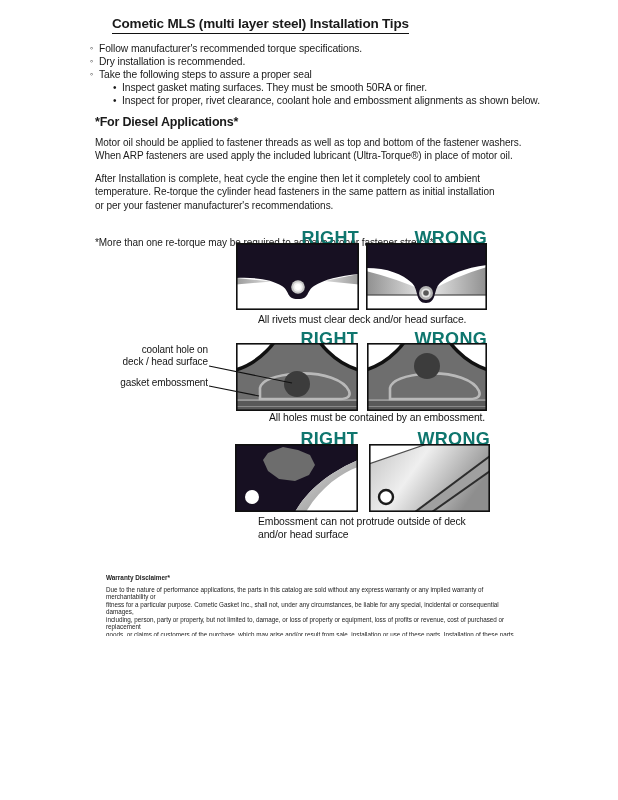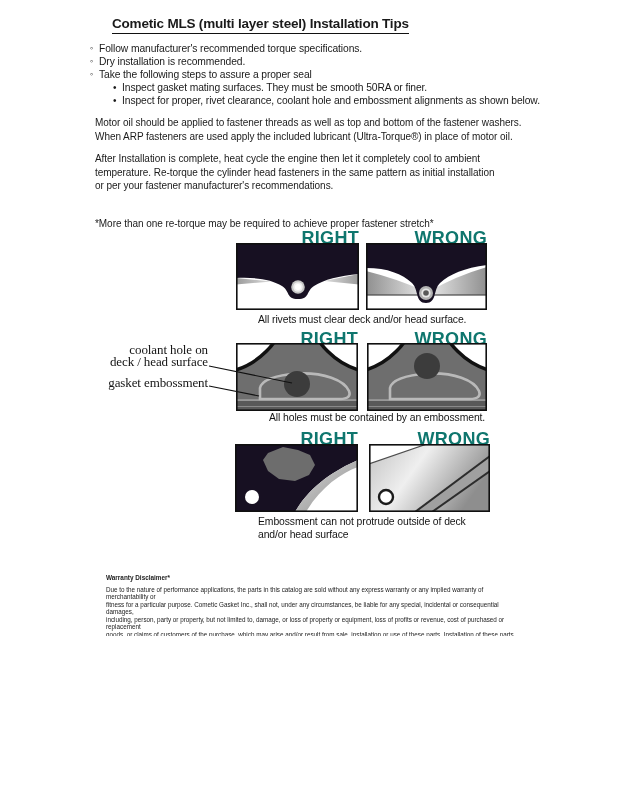--- a/index.html
+++ b/index.html
@@ -18,21 +18,21 @@
   .b-row.sub{margin-left:23px;}
   .b-row.sub .mark{font-size:10px;}
   
   .diesel{left:95px;top:116px;width:470px;font-size:10px;line-height:13.5px;letter-spacing:-0.05px;}
   .diesel h2{margin:0 0 6px 0;font-size:12.5px;letter-spacing:-0.2px;}
   .diesel p{margin:0 0 9px 0;white-space:pre-line;}
   .diesel .note{margin-top:24px;}
   
   .dlabel{font-size:18px;font-weight:bold;letter-spacing:0.3px;text-align:right;color:#0f766e;}
   .caption{font-size:10.4px;letter-spacing:-0.1px;color:#141414;white-space:pre-line;line-height:12.5px;margin-left:22px;}
-  .ann{font-size:13px;letter-spacing:-0.1px;text-align:right;width:112px;line-height:11.5px;white-space:pre-line;color:#141414;font-family:Liberation Serif, serif;}
+  .ann{font-size:10px;letter-spacing:-0.1px;text-align:right;width:112px;line-height:11.5px;white-space:pre-line;color:#141414;}
   .dbox{position:absolute;display:block;}
   
   .disclaimer{left:106px;top:574px;width:420px;font-size:6.3px;line-height:7.5px;letter-spacing:0;color:#222;}
   .disclaimer h3{margin:0 0 4px 0;font-size:6.4px;}
   .disclaimer p{margin:0 0 7px 0;white-space:pre-line;}
   .footer-code{left:387px;top:760px;font-size:14.5px;letter-spacing:0.3px;color:#2b2b2b;}
   svg{display:block;}
 </style>
 </head>
 <body>
@@ -60,20 +60,21 @@
         <span class="mark">•</span>
         <span>Inspect gasket mating surfaces.  They must be smooth 50RA or finer.</span>
       </div>
     <div class="b-row sub">
         <span class="mark">•</span>
         <span>Inspect for proper, rivet clearance, coolant hole and embossment alignments as shown below.</span>
       </div>
   </div>
 
   <div class="abs diesel">
+    <h2>*For Diesel Applications*</h2>
     <p>Motor oil should be applied to fastener threads as well as top and bottom of the fastener washers.
 When ARP fasteners are used apply the included lubricant (Ultra-Torque®) in place of motor oil.</p>
     <p>After Installation is complete, heat cycle the engine then let it completely cool to ambient
 temperature. Re-torque the cylinder head fasteners in the same pattern as initial installation
 or per your fastener manufacturer's recommendations.</p>
     <p class="note">*More than one re-torque may be required to achieve proper fastener stretch*</p>
   </div>
 
   <div class="abs dlabel" style="left:236px;top:228px;width:123px;">RIGHT</div>
   <div class="abs dlabel" style="left:366px;top:228px;width:121px;">WRONG</div>

